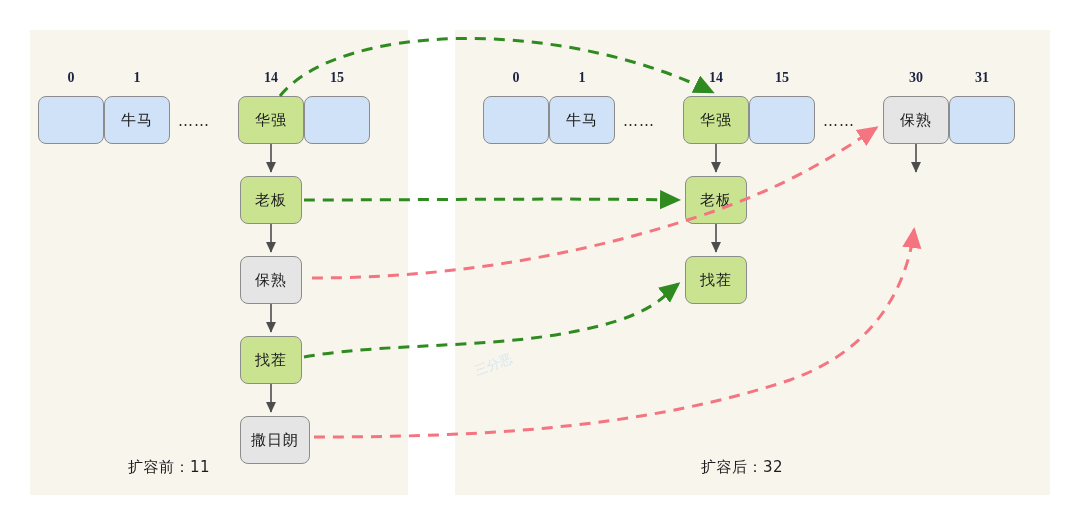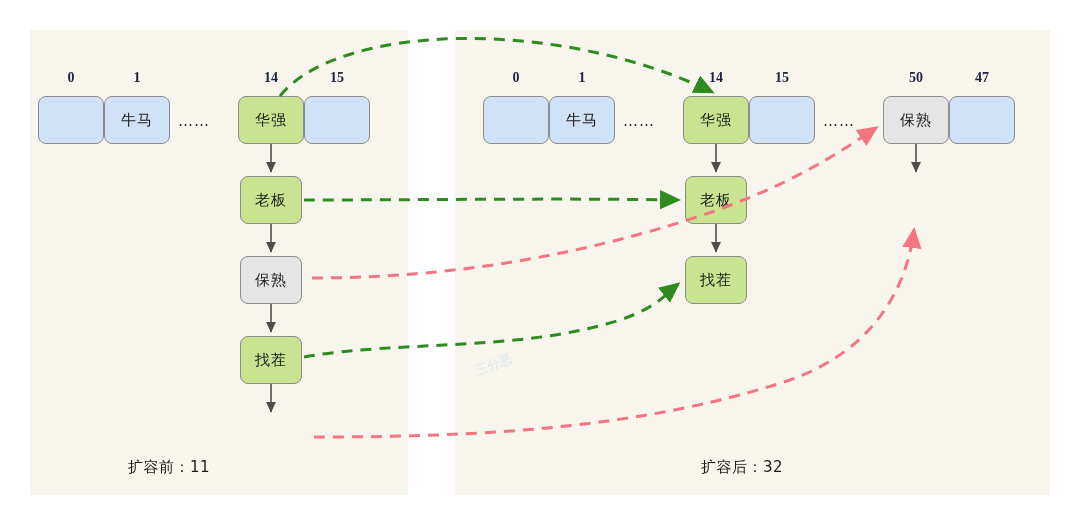--- a/index.html
+++ b/index.html
@@ -116,29 +116,30 @@
 
   <div class="node n-blue slot" style="left:38px;  top:96px;"></div>
   <div class="node n-blue slot" style="left:104px; top:96px;">牛马</div>
   <div class="dots" style="left:178px; top:112px;">……</div>
   <div class="node n-green slot" style="left:238px; top:96px;">华强</div>
   <div class="node n-blue slot" style="left:304px; top:96px;"></div>
 
   <div class="node n-green chain-box" style="left:240px; top:176px;">老板</div>
   <div class="node n-pink  chain-box" style="left:240px; top:256px;">保熟</div>
   <div class="node n-green chain-box" style="left:240px; top:336px;">找茬</div>
+  <div class="node n-pink" style="left:240px; top:416px; width:70px; height:48px;">撒日朗</div>
 
   <div class="caption" style="left:128px; top:458px;">扩容前：11</div>
 
   <div class="idx" style="left:483px; top:70px;">0</div>
   <div class="idx" style="left:549px; top:70px;">1</div>
   <div class="idx" style="left:683px; top:70px;">14</div>
   <div class="idx" style="left:749px; top:70px;">15</div>
-  <div class="idx" style="left:883px; top:70px;">50</div>
-  <div class="idx" style="left:949px; top:70px;">47</div>
+  <div class="idx" style="left:883px; top:70px;">30</div>
+  <div class="idx" style="left:949px; top:70px;">31</div>
 
   <div class="node n-blue slot" style="left:483px; top:96px;"></div>
   <div class="node n-blue slot" style="left:549px; top:96px;">牛马</div>
   <div class="dots" style="left:623px; top:112px;">……</div>
   <div class="node n-green slot" style="left:683px; top:96px;">华强</div>
   <div class="node n-blue slot" style="left:749px; top:96px;"></div>
   <div class="dots" style="left:823px; top:112px;">……</div>
   <div class="node n-pink  slot" style="left:883px; top:96px;">保熟</div>
   <div class="node n-blue slot" style="left:949px; top:96px;"></div>
 

